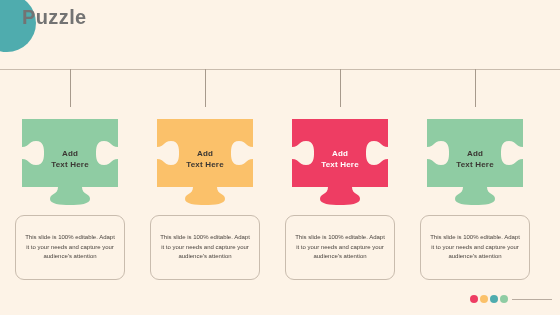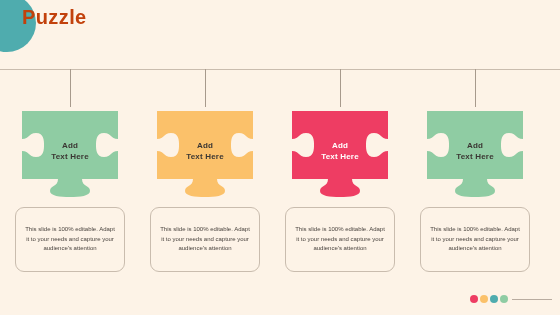--- a/index.html
+++ b/index.html
@@ -19,40 +19,40 @@
     width:58px;height:58px;
     border-radius:50%;
     background:#4FACAE;
   }
   .page-title{
     position:absolute;
     left:22px;top:7px;
     font-size:20px;
     font-weight:bold;
     letter-spacing:.4px;
-    color:#c2410c;
+    color:#737373;
     line-height:1;
   }
 
   
   .rail{
     position:absolute;
     left:0;top:69px;width:560px;height:1px;
     background:#C9BCAE;
   }
   .drop{
     position:absolute;
     top:69px;width:1px;height:38px;
     background:#A79A8C;
   }
 
   
   .col{
     position:absolute;
-    top:4px;width:140px;height:233px;
+    top:12px;width:140px;height:233px;
   }
 
   
   .piece-wrap{
     position:absolute;
     top:107px;left:50%;
     transform:translateX(-50%);
     width:96px;height:86px;
   }
   .piece-wrap svg{display:block;width:96px;height:86px;}

